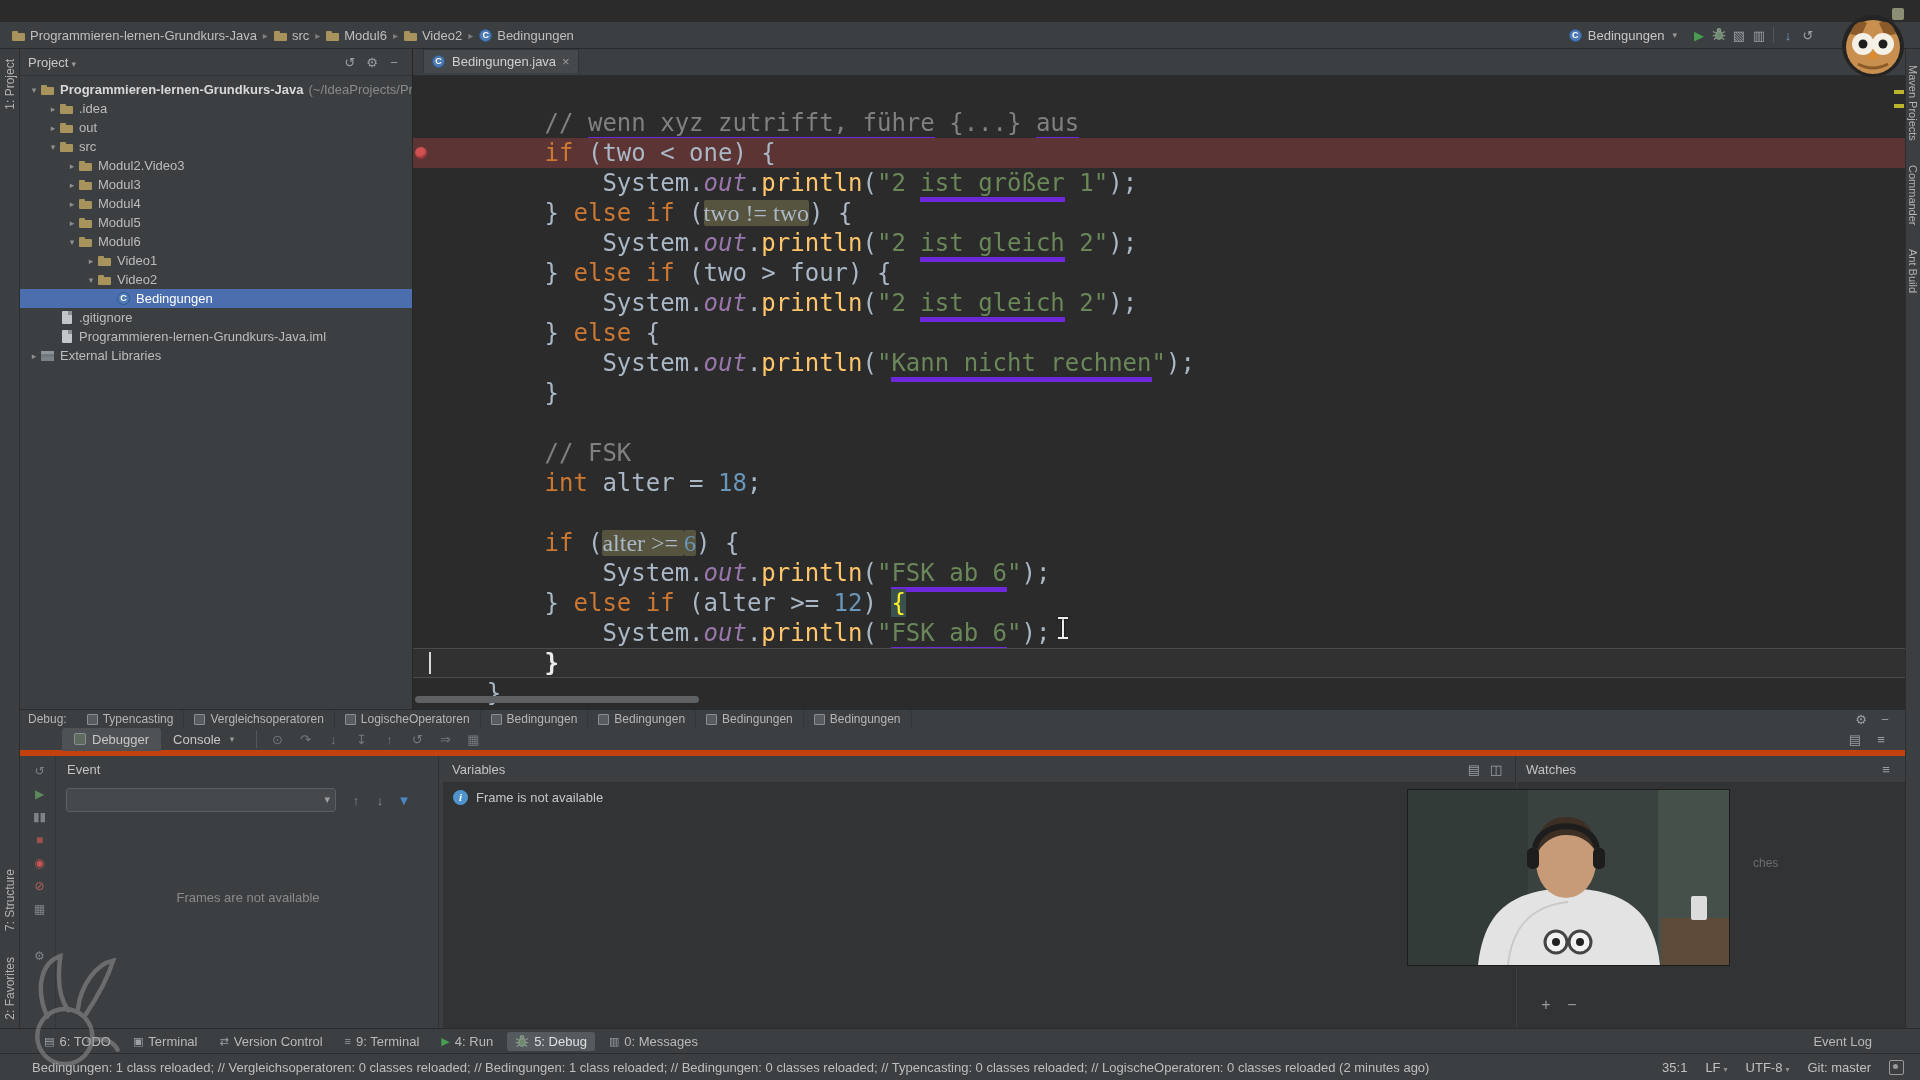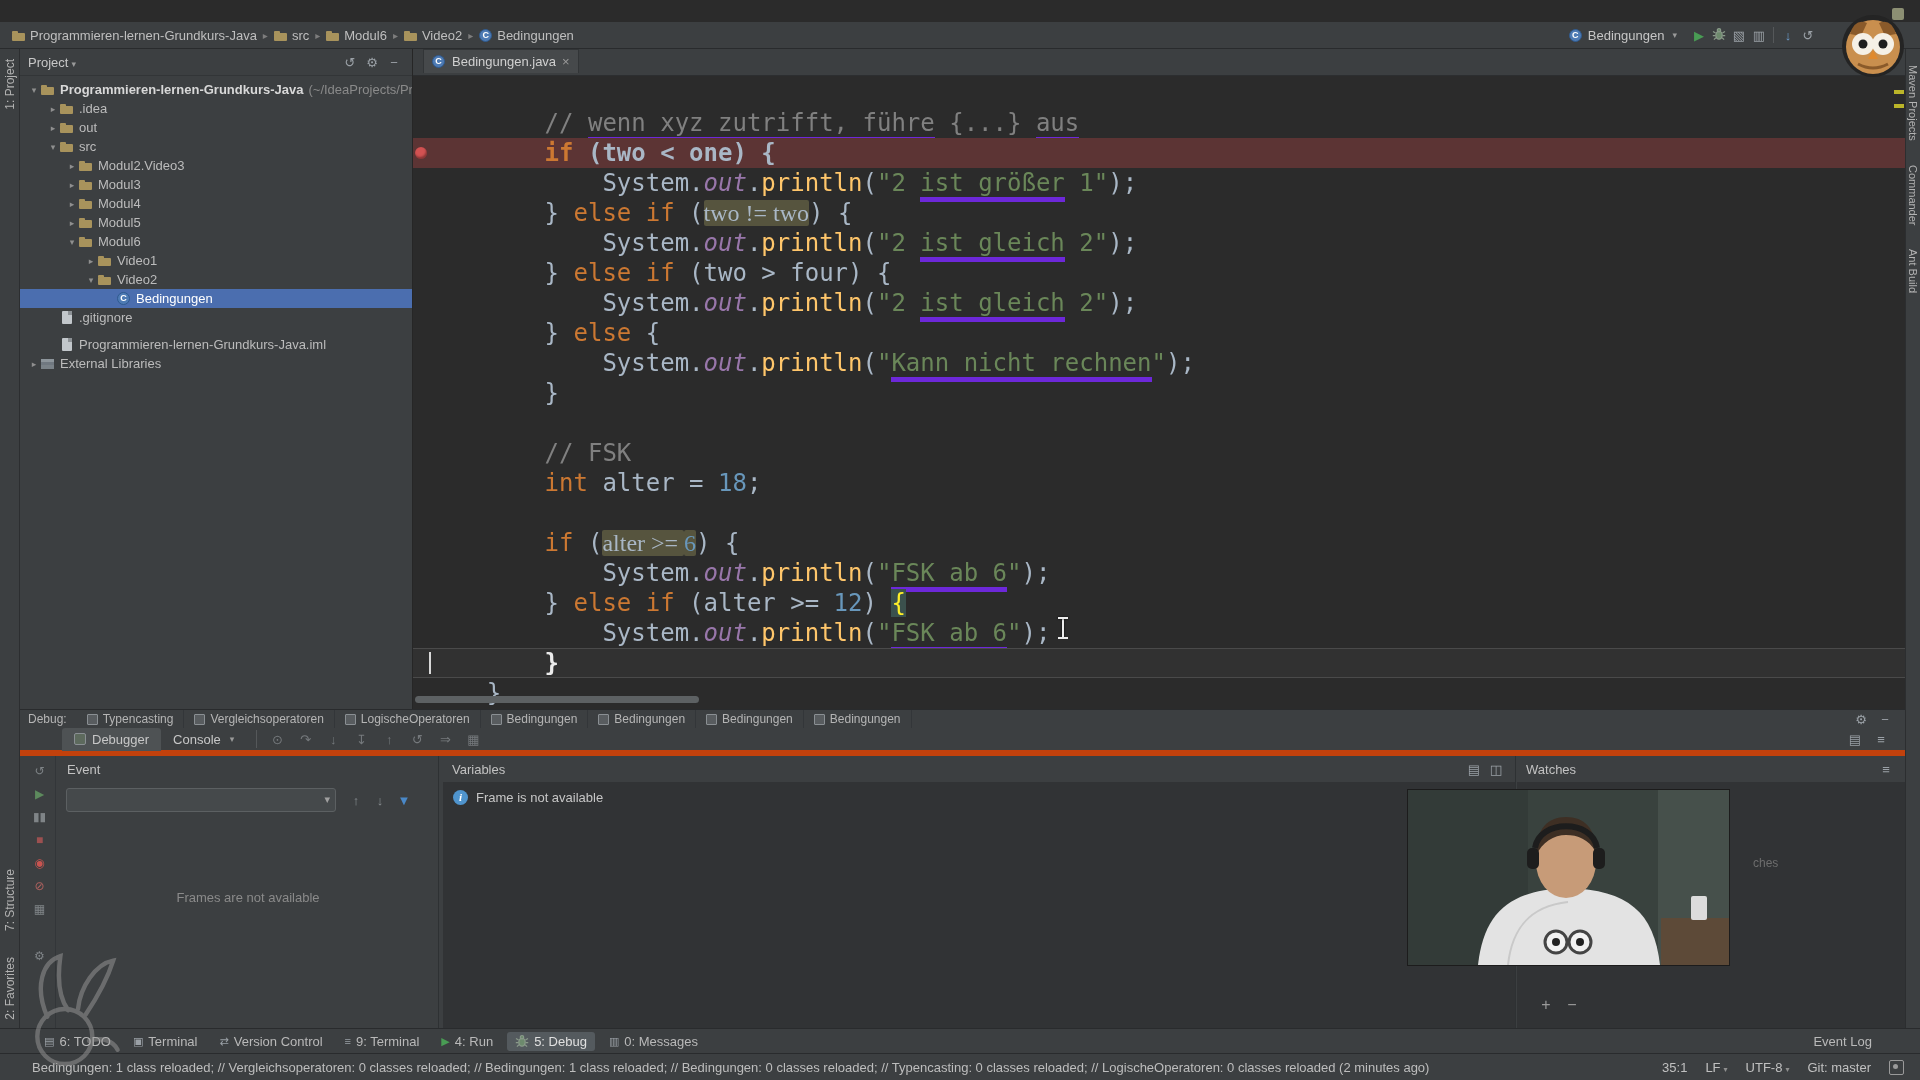--- a/index.html
+++ b/index.html
@@ -72,21 +72,21 @@
           border-bottom:1px solid #2c2e30;display:flex;padding-left:10px;box-sizing:border-box;}
   .etab{display:flex;align-items:center;gap:6px;background:#46494b;border:1px solid #323537;border-bottom:none;
         padding:3px 8px;font-size:13px;color:#d0d0d0;height:24px;box-sizing:border-box;}
   .tab-close::before{content:"×";color:#9a9a9a;font-size:13px;}
   .insp{position:absolute;right:16px;top:8px;width:12px;height:12px;background:#8c8f73;border-radius:2px;}
 
   .code{position:absolute;left:413px;top:76px;width:1492px;height:633px;background:#2b2b2b;overflow:hidden;
         font-family:"DejaVu Sans Mono",monospace;font-size:24px;line-height:30px;white-space:pre;
         padding-top:32px;box-sizing:border-box;color:#a9b7c6;}
   .cline{height:30px;position:relative;padding-left:16px;}
-  .cline.bp{background:#5c3434;font-weight:bold;}
+  .cline.bp{background:#5c3434;}
   .cline.bp::before{content:"";position:absolute;left:2px;top:9px;width:12px;height:12px;border-radius:50%;
         background:#d25252;box-shadow:inset -1px -2px 2px rgba(0,0,0,.35);}
   .cline.caret{background:#313131;box-shadow:inset 0 1px 0 #4a4a4a, inset 0 -1px 0 #4a4a4a;}
   .caret-bar{position:absolute;left:16px;top:4px;width:2px;height:22px;background:#d8d8d8;}
   .tk-p{color:#a9b7c6;} .tk-k{color:#cc7832;} .tk-s{color:#6a8759;} .tk-c{color:#808080;}
   .tk-n{color:#6897bb;} .tk-f{color:#9876aa;font-style:italic;} .tk-m{color:#ffc66b;}
   .tk-hl{background:#56543e;border-radius:2px;font-family:Liberation Serif, serif;}
   .tk-typo{border-bottom:5px solid #6d28d9;}
   .tk-match{background:#3b514d;color:#ffef28;}
   .tk-match2{color:#ececec;font-weight:bold;}
@@ -316,21 +316,21 @@
         <div class="trow sel" style="padding-left: 84px;">
           <span class="tarrow"></span>
           <span class="ti ti-class"></span>
           <span class="tlabel">Bedingungen</span>
         </div>
         <div class="trow" style="padding-left: 27px;">
           <span class="tarrow"></span>
           <span class="ti ti-file"></span>
           <span class="tlabel">.gitignore</span>
         </div>
-        <div class="trow" style="padding-left: 27px; margin-top: 8px;">
+        <div class="trow" style="padding-left: 27px;">
           <span class="tarrow"></span>
           <span class="ti ti-file"></span>
           <span class="tlabel">Programmieren-lernen-Grundkurs-Java.iml</span>
         </div>
         <div class="trow" style="padding-left: 8px;">
           <span class="tarrow">▸</span>
           <span class="ti ti-lib"></span>
           <span class="tlabel">External Libraries</span>
         </div>
       </div>

